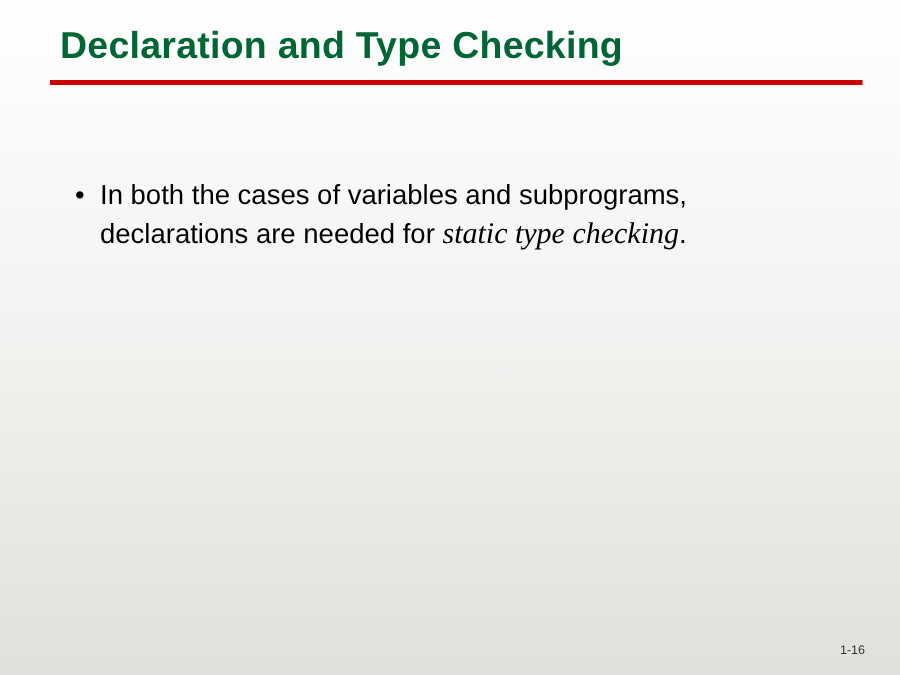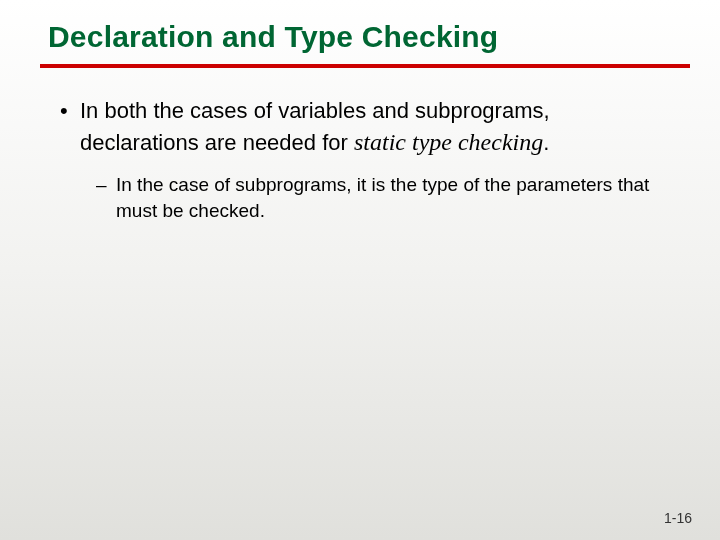--- a/index.html
+++ b/index.html
@@ -18,20 +18,21 @@
     letter-spacing: 0.2px;
   }
   .rule {
     height: 4px;
     background: #cc0000;
     margin: 0 30px 0 40px;
   }
   .content {
     padding: 28px 50px 0 80px;
     color: #000;
+    margin-top: 45px;
   }
   .bullet1 {
     position: relative;
     font-size: 22px;
     line-height: 1.35;
     margin-bottom: 14px;
   }
   .bullet1::before {
     content: "•";
     position: absolute;
@@ -55,32 +56,29 @@
     content: "–";
     position: absolute;
     left: -14px;
     top: 0;
     font-size: 19px;
   }
   .pagenum {
     position: absolute;
     right: 28px;
     bottom: 14px;
-    font-size: 14px;
+    font-size: 10px;
     color: #333;
   }
 </style>
 </head>
 <body>
 
 <h1 class="title">Declaration and Type Checking</h1>
 <div class="rule"></div>
 
 <div class="content">
   <div class="bullet1">
     <span>In both the cases of variables and subprograms, declarations are needed for </span><span class="italic">static type checking</span><span>.</span>
   </div>
-  <div class="bullet2">
-    <span>In the case of subprograms, it is the type of the parameters that must be checked.</span>
-  </div>
 </div>
 
 <div class="pagenum">1-16</div>
 
 </body></html>

